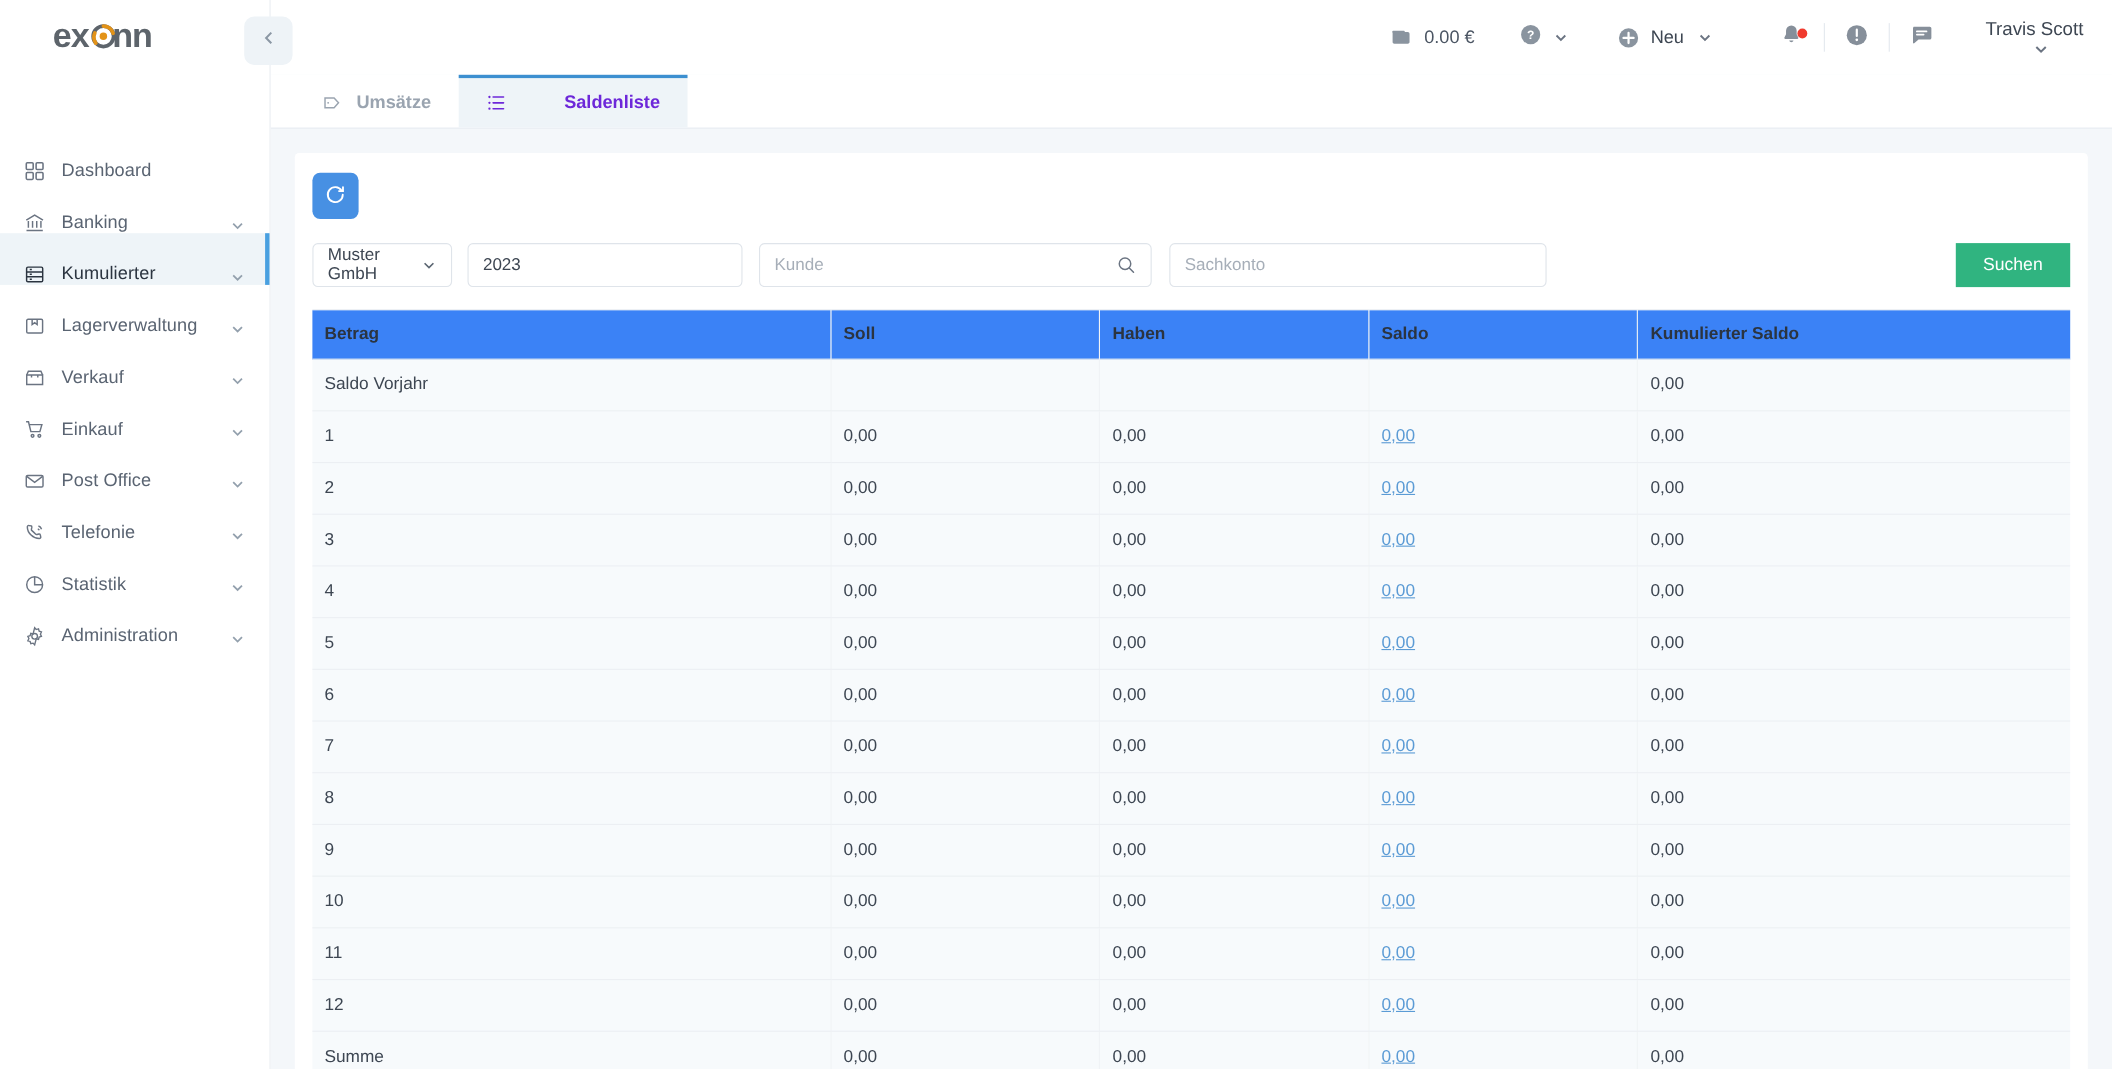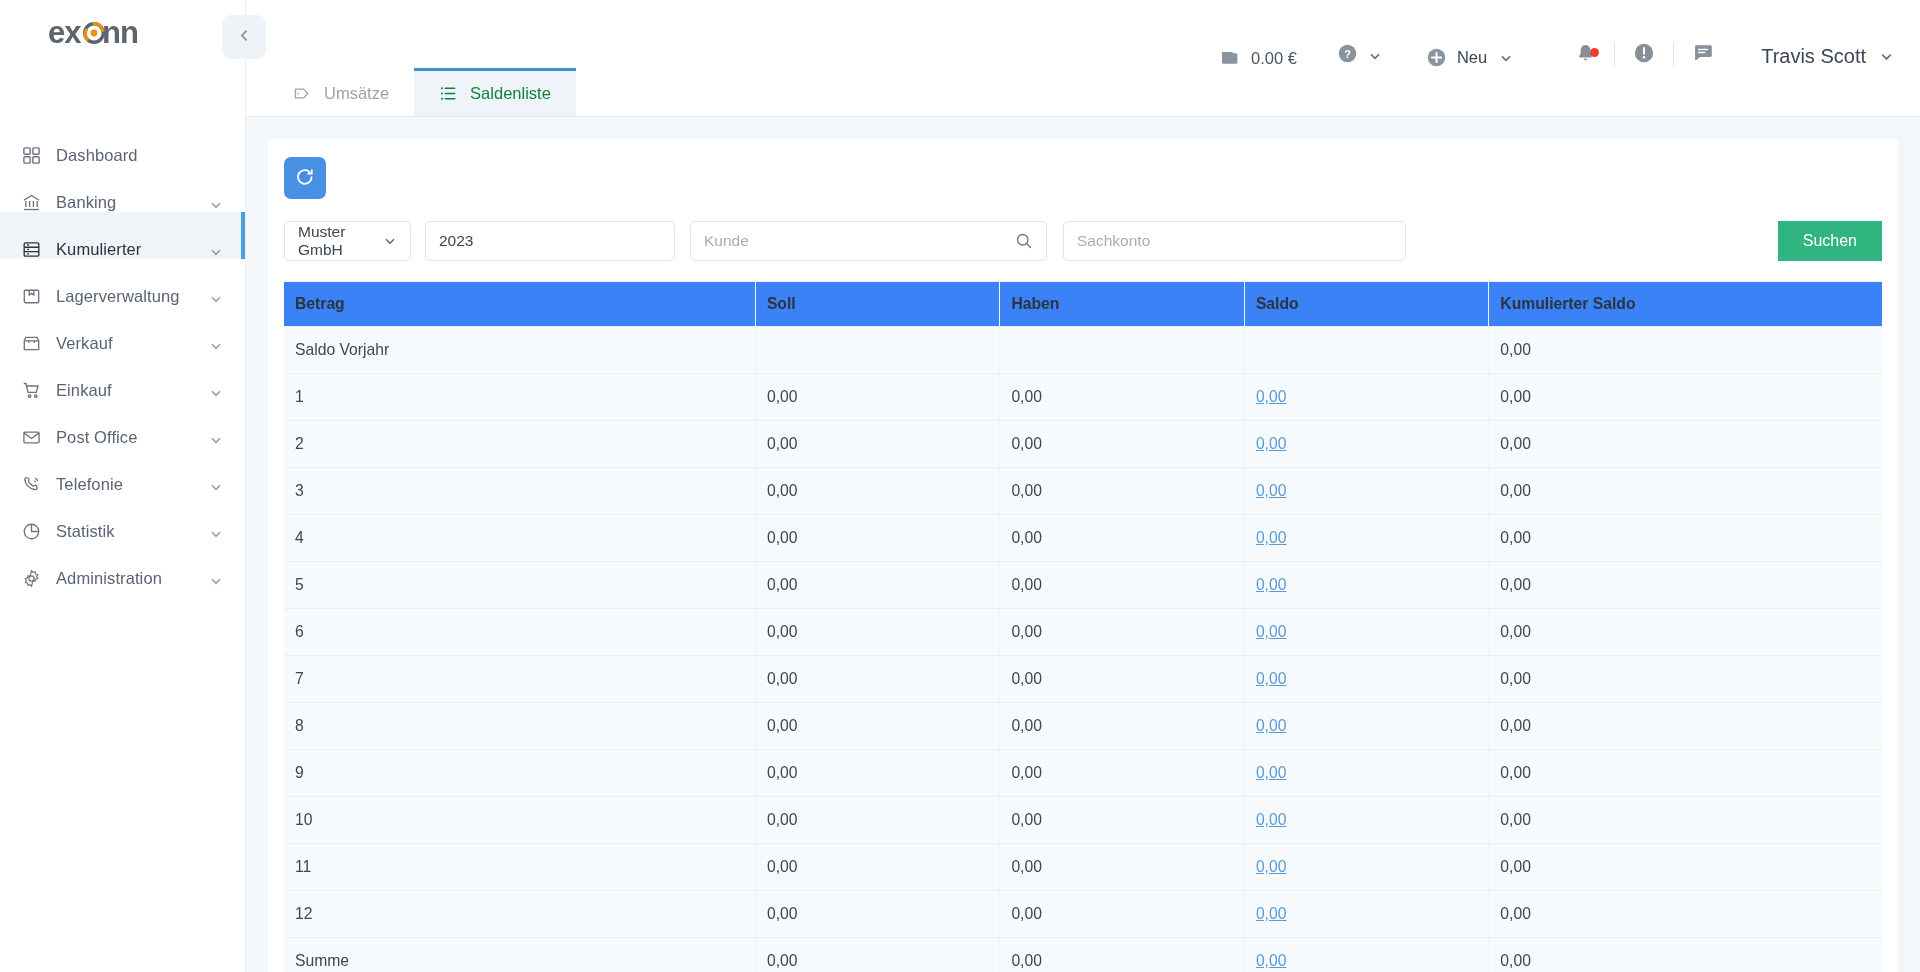--- a/index.html
+++ b/index.html
@@ -36,50 +36,50 @@
   }
   .collapse-btn {
     position: absolute; left: 222px; top: 15px; width: 44px; height: 44px;
     background: #eef3f7; border-radius: 9px; display: flex; align-items: center;
     justify-content: center; color: #8b97a4; cursor: pointer; z-index: 20;
   }
 
   
   .main { flex: 1; display: flex; flex-direction: column; min-width: 0; background: #f4f7fa; }
   .topbar {
-    height: 68px; background: #ffffff; display: flex; align-items: flex-end;
+    height: 68px; background: #ffffff; display: flex; align-items: center;
     justify-content: flex-end; padding-right: 26px; flex: 0 0 68px;
   }
   .wallet { display: flex; align-items: center; color: #4b5563; font-size: 16.5px; margin-right: 40px; }
   .wallet .ic { margin-right: 11px; color: #8a949f; display: flex; }
   .help { display: flex; align-items: center; margin-right: 44px; cursor: pointer; color: #8a949f; }
   .help .chev { margin-left: 10px; color: #6b7482; display: flex; }
   .neu { display: flex; align-items: center; color: #3d4652; font-size: 16.5px; margin-right: 52px; cursor: pointer; }
   .neu .ic { margin-right: 10px; color: #8a949f; display: flex; }
   .neu .chev { margin-left: 12px; color: #6b7482; display: flex; }
   .icon-btn { width: 40px; display: flex; align-items: center; justify-content: center; color: #868f9a; cursor: pointer; position: relative; }
   .vdiv { width: 1px; height: 26px; background: #e3e8ee; margin: 0 9px; }
   .dot {
     position: absolute; top: 5px; right: 6px; width: 9px; height: 9px;
     border-radius: 50%; background: #f03a2e;
   }
-  .user { display: flex; align-items: center; margin-left: 38px; color: #3d4652; font-size: 20px; cursor: pointer; }
+  .user { display: flex; align-items: center; margin-left: 38px; color: #3d4652; font-size: 17px; cursor: pointer; flex-direction: column; }
   .user .chev { margin-left: 13px; color: #6b7482; display: flex; }
 
   
   .tabbar {
     height: 49px; background: #ffffff; border-bottom: 1px solid #e4e9ef;
-    display: flex; align-items: flex-end; padding-left: 22px; flex: 0 0 49px;
+    display: flex; align-items: flex-end; padding-left: 22px; flex: 0 0 49px; font-weight: bold;
   }
   .tab {
     height: 48px; display: flex; align-items: center; padding: 0 25px;
     color: #9aa4b0; font-size: 16.5px; cursor: pointer; border-top: 3px solid transparent;
   }
   .tab .ic { margin-right: 12px; display: flex; }
-  .tab.active { color: #15803d; background: #eef4f8; border-top-color: #3c8fd0; }
+  .tab.active { color: #6d28d9; background: #eef4f8; border-top-color: #3c8fd0; gap: 40px; }
 
   
   .content { flex: 1; padding: 22px 22px 0 22px; overflow: hidden; }
   .card { background: #ffffff; border-radius: 4px; padding: 18px 0 24px 0; min-height: 830px; }
 
   .toolbar { padding: 0 16px 0 16px; }
   .refresh-btn {
     width: 42px; height: 42px; background: #4790e3; border-radius: 7px;
     display: flex; align-items: center; justify-content: center; color: #fff; cursor: pointer; border: none;
   }

